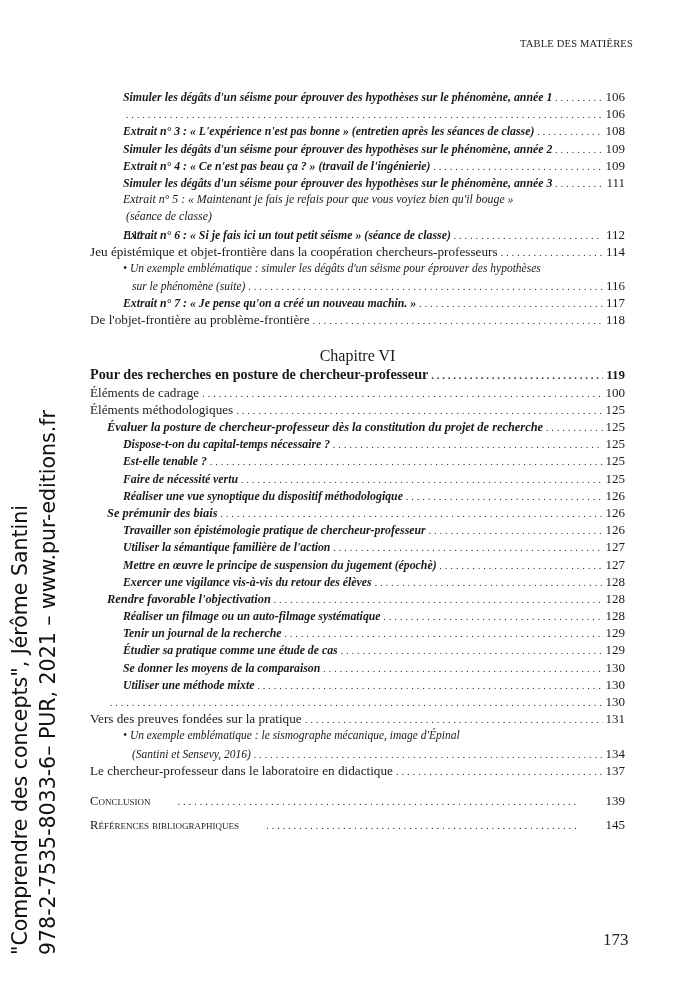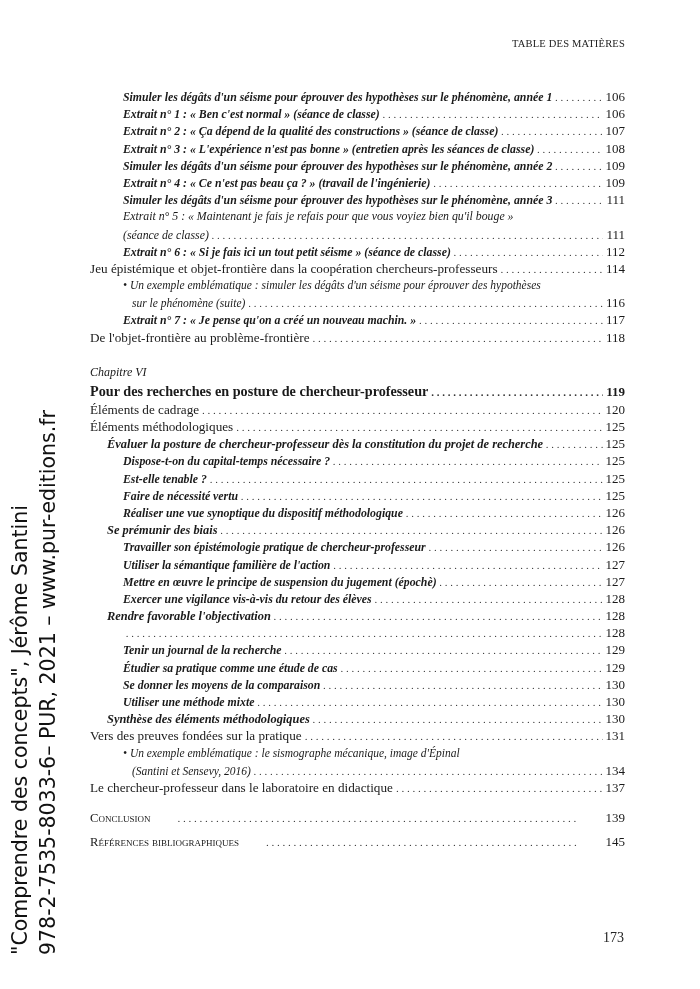--- a/index.html
+++ b/index.html
@@ -1,21 +1,21 @@
 <!DOCTYPE html>
 <html><head>
 <meta charset="utf-8">
 <style>
   html, body { margin: 0; padding: 0; }
   body {
     width: 700px; height: 989px; background: #ffffff; position: relative; overflow: hidden;
     font-family: "Liberation Serif", "DejaVu Serif", serif; color: #1a1a1a;
   }
   .running-header {
-    position: absolute; top: 38px; right: 75px;
+    position: absolute; top: 38px; right: 67px;
     font-size: 10.5px; letter-spacing: 0.2px; color: #222;
   }
   .toc {
     position: absolute; left: 90px; top: 88px; width: 535px;
   }
   .row {
     display: flex; align-items: baseline; line-height: 17.2px; height: 17.2px;
     font-size: 12.4px; white-space: nowrap;
   }
   .row .label { flex: 0 0 auto; }
@@ -28,30 +28,30 @@
     letter-spacing: 0;
   }
   .row .page { flex: 0 0 auto; font-style: normal; font-size: 13px; }
   .lvl0 { padding-left: 0; font-size: 13.2px; }
   .lvl1 { padding-left: 17px; font-style: italic; }
   .lvl2 { padding-left: 33px; font-style: italic; font-size: 11.8px; }
   .lvl2 .label, .lvl1 .label { font-style: italic; font-weight: bold; }
   .bullet-cont { padding-left: 42px; font-style: italic; font-size: 11.5px; justify-content: center; }
   .bullet-first { padding-left: 33px; font-style: italic; font-size: 11.5px; line-height: 17.2px; height: 17.2px; white-space: nowrap; }
   .wrap-first { padding-left: 33px; font-style: italic; font-size: 11.8px; line-height: 17.2px; height: 17.2px; white-space: nowrap; }
-  .wrap-cont { padding-left: 33px; font-style: italic; font-size: 11.8px; }
+  .wrap-cont { padding-left: 33px; font-style: italic; font-size: 11.8px; flex-direction: column; }
   .gap { height: 18px; }
   .gap-small { height: 10px; }
-  .chapter-label { font-style: italic; font-size: 12px; line-height: 17px; height: 17px; }
+  .chapter-label { font-size: 16px; line-height: 17px; height: 17px; text-align: center; }
   .chapter-title { font-weight: bold; font-size: 14.2px; line-height: 20px; height: 20px; }
   .chapter-title .page { font-weight: bold; font-size: 13px; }
   .smallcaps { font-variant: small-caps; font-size: 12.6px; }
   .back-row { line-height: 24px; height: 24px; gap: 24px; }
   .folio {
-    position: absolute; top: 930px; left: 603px; font-size: 14px; color: #222;
+    position: absolute; top: 930px; left: 603px; font-size: 17px; color: #222;
   }
   .watermark {
     position: absolute; left: 6px; top: 955px; transform-origin: 0 0; transform: rotate(-90deg);
     font-family: "DejaVu Sans", "Liberation Sans", sans-serif; font-size: 20.5px; line-height: 28px;
     color: #111; white-space: nowrap; width: 560px;
   }
   .watermark div { height: 28px; }
 </style>
 </head>
 <body>
@@ -59,28 +59,22 @@
 <div class="running-header">TABLE DES MATIÈRES</div>
 
 <div class="toc">
 
   <div class="row lvl2">
       <span class="label">Simuler les dégâts d'un séisme pour éprouver des hypothèses sur le phénomène, année 1</span>
       <span class="dots"></span>
       <span class="page">106</span>
     </div>
   <div class="row lvl2">
-      <span class="label">Extrait n° 1 : « Ben c'est normal » (séance de classe)</span>
       <span class="dots"></span>
       <span class="page">106</span>
-    </div>
-  <div class="row lvl2">
-      <span class="label">Extrait n° 2 : « Ça dépend de la qualité des constructions » (séance de classe)</span>
-      <span class="dots"></span>
-      <span class="page">107</span>
     </div>
   <div class="row lvl2">
       <span class="label">Extrait n° 3 : « L'expérience n'est pas bonne » (entretien après les séances de classe)</span>
       <span class="dots"></span>
       <span class="page">108</span>
     </div>
   <div class="row lvl2">
       <span class="label">Simuler les dégâts d'un séisme pour éprouver des hypothèses sur le phénomène, année 2</span>
       <span class="dots"></span>
       <span class="page">109</span>
@@ -137,21 +131,21 @@
   <div class="chapter-label">Chapitre VI</div>
   <div class="row chapter-title">
       <span class="label">Pour des recherches en posture de chercheur-professeur</span>
       <span class="dots"></span>
       <span class="page">119</span>
     </div>
 
   <div class="row lvl0">
       <span class="label">Éléments de cadrage</span>
       <span class="dots"></span>
-      <span class="page">120</span>
+      <span class="page">100</span>
     </div>
   <div class="row lvl0">
       <span class="label">Éléments méthodologiques</span>
       <span class="dots"></span>
       <span class="page">125</span>
     </div>
   <div class="row lvl1">
       <span class="label">Évaluer la posture de chercheur-professeur dès la constitution du projet de recherche</span>
       <span class="dots"></span>
       <span class="page">125</span>
@@ -200,20 +194,21 @@
       <span class="label">Exercer une vigilance vis-à-vis du retour des élèves</span>
       <span class="dots"></span>
       <span class="page">128</span>
     </div>
   <div class="row lvl1">
       <span class="label">Rendre favorable l'objectivation</span>
       <span class="dots"></span>
       <span class="page">128</span>
     </div>
   <div class="row lvl2">
+      <span class="label">Réaliser un filmage ou un auto-filmage systématique</span>
       <span class="dots"></span>
       <span class="page">128</span>
     </div>
   <div class="row lvl2">
       <span class="label">Tenir un journal de la recherche</span>
       <span class="dots"></span>
       <span class="page">129</span>
     </div>
   <div class="row lvl2">
       <span class="label">Étudier sa pratique comme une étude de cas</span>
@@ -224,21 +219,20 @@
       <span class="label">Se donner les moyens de la comparaison</span>
       <span class="dots"></span>
       <span class="page">130</span>
     </div>
   <div class="row lvl2">
       <span class="label">Utiliser une méthode mixte</span>
       <span class="dots"></span>
       <span class="page">130</span>
     </div>
   <div class="row lvl1">
-      <span class="label">Synthèse des éléments méthodologiques</span>
       <span class="dots"></span>
       <span class="page">130</span>
     </div>
   <div class="row lvl0">
       <span class="label">Vers des preuves fondées sur la pratique</span>
       <span class="dots"></span>
       <span class="page">131</span>
     </div>
   <div>
     <div class="bullet-first"><span>•</span> <span>Un exemple emblématique : le sismographe mécanique, image d'Épinal</span></div>

